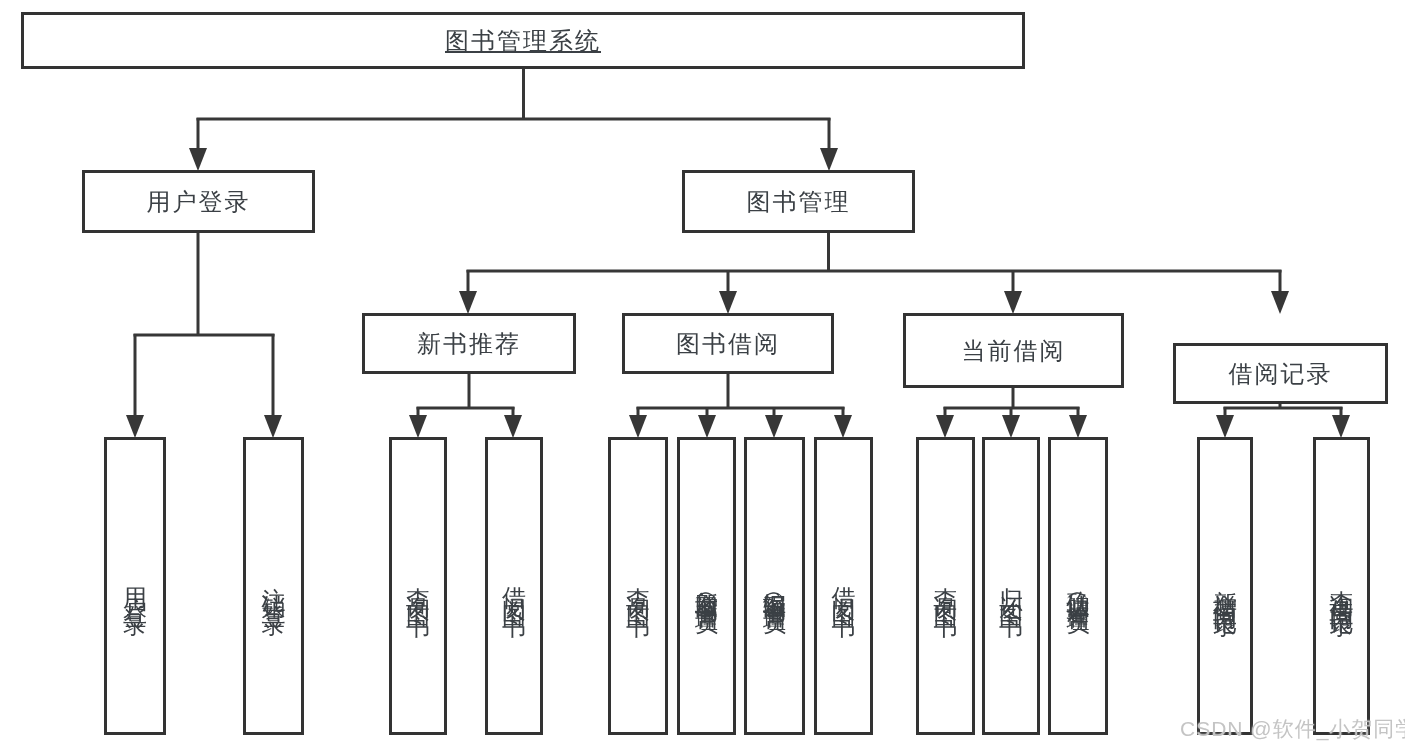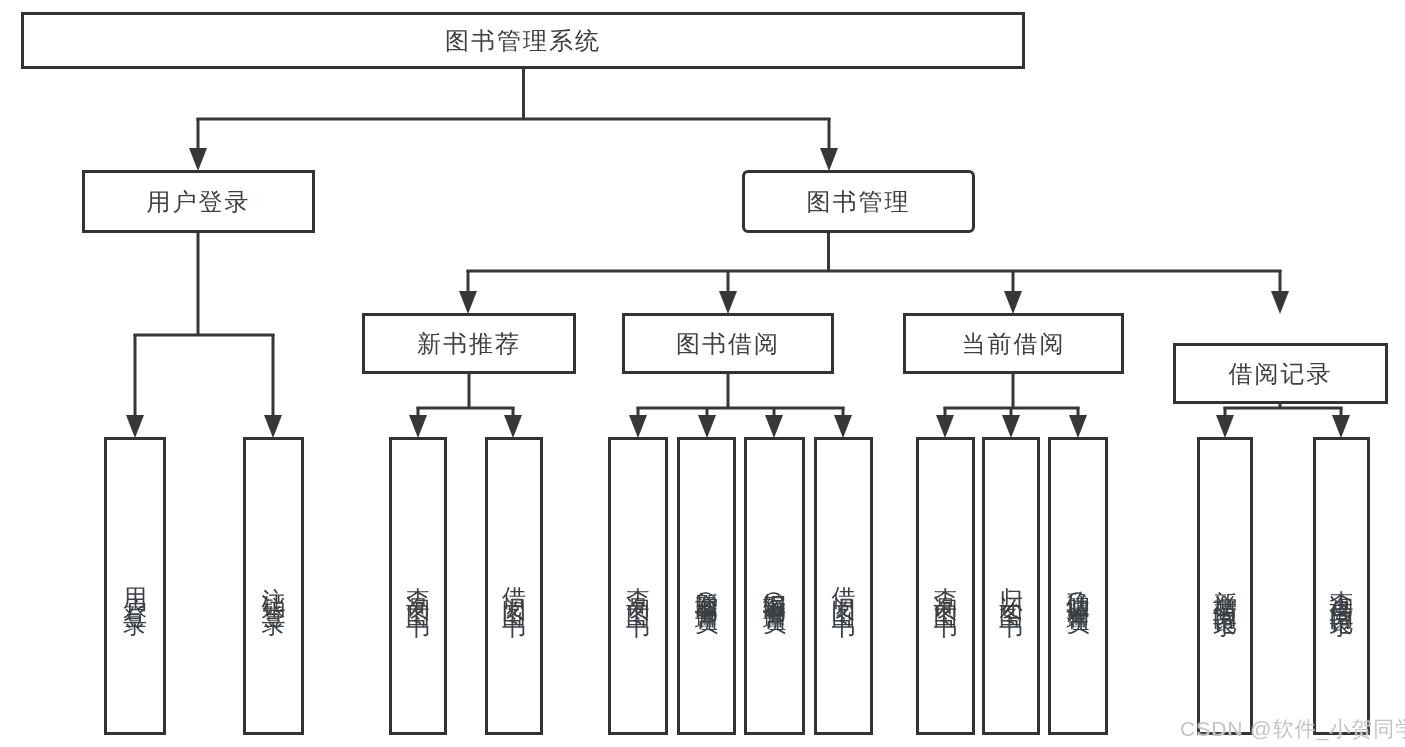--- a/index.html
+++ b/index.html
@@ -126,38 +126,38 @@
 
       <polygon points="936,415 954,415 945,438"></polygon>
       <polygon points="1002,415 1020,415 1011,438"></polygon>
       <polygon points="1069,415 1087,415 1078,438"></polygon>
 
       <polygon points="1216,415 1234,415 1225,438"></polygon>
       <polygon points="1332,415 1350,415 1341,438"></polygon>
     </g>
   </svg>
 
-  <div class="box" style="left:21px;top:12px;width:1004px;height:57px;">
+  <div class="box" style="left:21px;top:12px;width:1004px;height:57px;text-decoration:underline;">
     <span>图书管理系统</span>
   </div>
 
   <div class="box" style="left:82px;top:170px;width:233px;height:63px;">
     <span>用户登录</span>
   </div>
-  <div class="box" style="left:742px;top:170px;width:233px;height:63px;border-radius:6px;">
+  <div class="box" style="left:682px;top:170px;width:233px;height:63px;">
     <span>图书管理</span>
   </div>
 
   <div class="box" style="left:362px;top:313px;width:214px;height:61px;">
     <span>新书推荐</span>
   </div>
   <div class="box" style="left:622px;top:313px;width:212px;height:61px;">
     <span>图书借阅</span>
   </div>
-  <div class="box" style="left:903px;top:313px;width:221px;height:61px;text-align:center;">
+  <div class="box" style="left:903px;top:313px;width:221px;height:75px;text-align:center;">
     <span>当前借阅</span>
   </div>
   <div class="box" style="left:1173px;top:313px;width:215px;height:61px;margin-top:30px;">
     <span>借阅记录</span>
   </div>
 
   <div class="box leaf" style="left:104px;top:437px;width:62px;height:298px;">
     <span>用户登录</span>
   </div>
   <div class="box leaf" style="left:243px;top:437px;width:61px;height:298px;">

